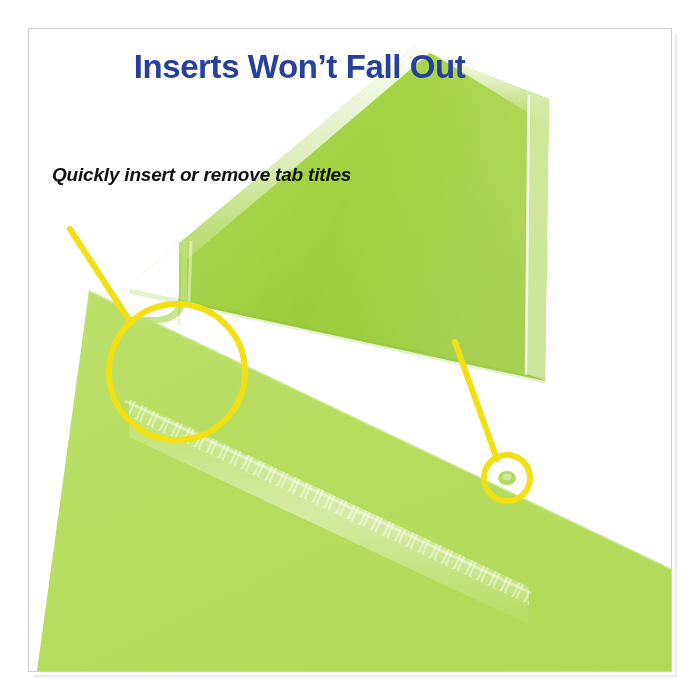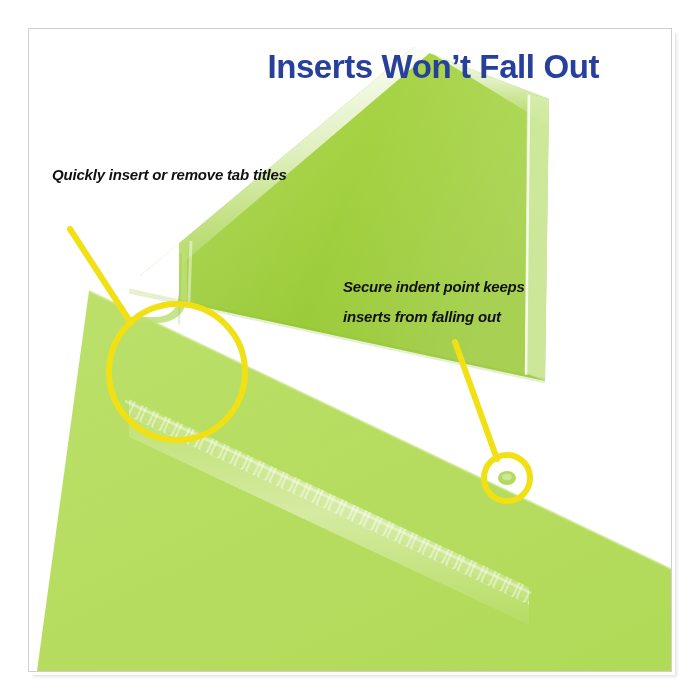--- a/index.html
+++ b/index.html
@@ -39,36 +39,36 @@
     box-sizing: border-box;
     z-index: 0;
   }
 
   
   .headline {
     position: absolute;
     left: 0;
     top: 48px;
     width: 599px;
-    text-align: right;
+    text-align: center;
     font-size: 33px;
     font-weight: bold;
     letter-spacing: -0.4px;
     color: #27409B;
     z-index: 5;
     white-space: nowrap;
   }
 
   
   .annot {
     position: absolute;
     font-style: italic;
     font-weight: bold;
     color: #111111;
-    font-size: 15px;
+    font-size: 19px;
     line-height: 30px;
     letter-spacing: -0.2px;
     z-index: 5;
   }
   .annot .ln { display: block; white-space: nowrap; }
   .annot-left  { left: 52px;  top: 160px; }
   .annot-right { left: 343px; top: 272px; }
 
   
   .photo {
@@ -210,19 +210,15 @@
       <circle cx="507" cy="478" r="23" fill="none" stroke="#F0E014" stroke-width="6"></circle>
     </g>
   </svg>
 
   <div class="headline">Inserts Won’t Fall Out</div>
 
   <div class="annot annot-left">
     <span class="ln">Quickly insert or remove tab titles</span>
   </div>
 
-  <div class="annot annot-right">
-    <span class="ln">Secure indent point keeps</span>
-    <span class="ln">inserts from falling out</span>
-  </div>
 
   <div class="frame"></div>
 </div>
 
 </body></html>

